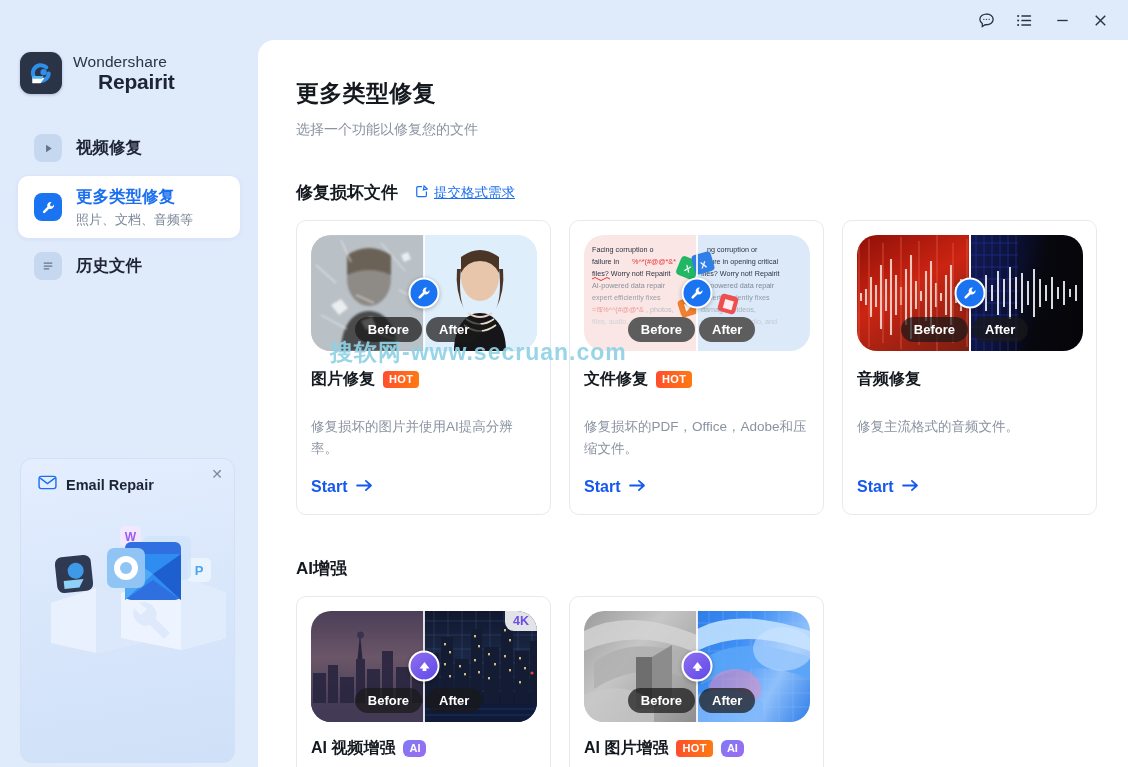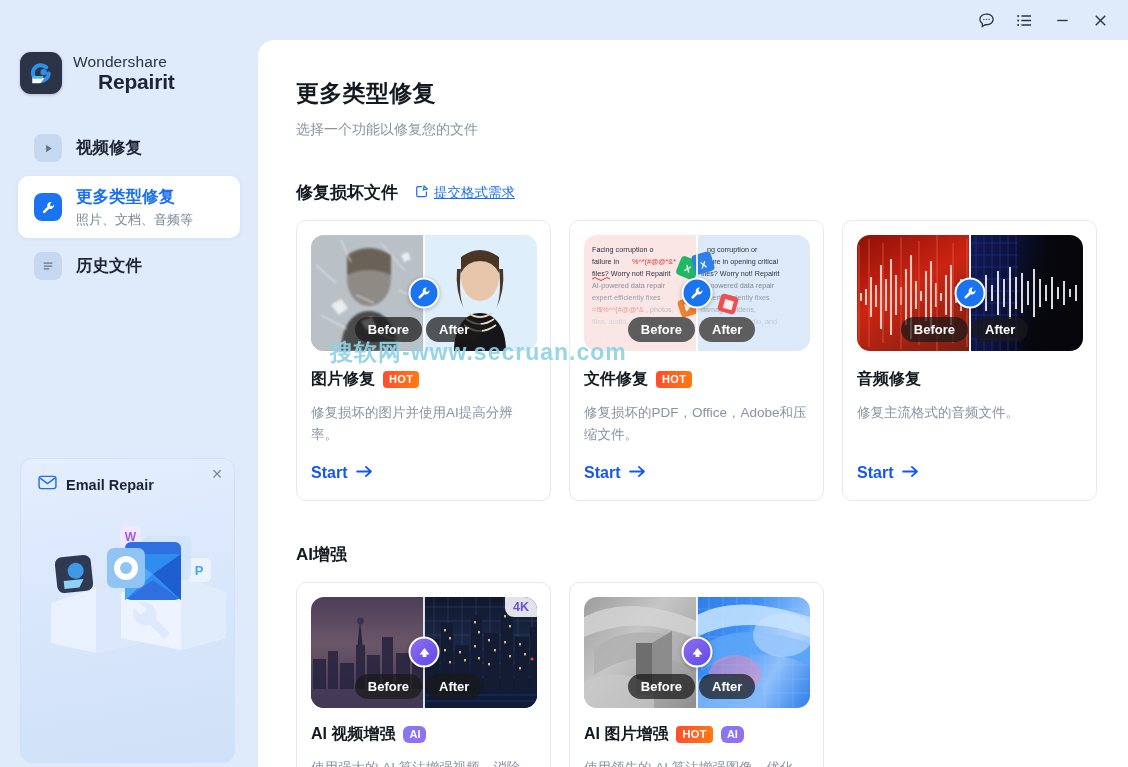--- a/index.html
+++ b/index.html
@@ -89,21 +89,21 @@
   .sec-title { font-size: 17px; font-weight: bold; color: #14181f; }
   .sec-link { display: flex; align-items: center; gap: 5px; cursor: pointer; color: #1a6ef0; }
   .sec-link .lt { font-size: 13.5px; text-decoration: underline; }
 
   .cards { display: flex; gap: 18px; margin-top: 16px; }
   .card {
     width: 255px; border: 1px solid #e6e9ef; border-radius: 10px; background: #fff;
     padding: 14px 14px 18px 14px; cursor: pointer;
   }
   .thumb {
-    position: relative; width: 226px; height: 116px; border-radius: 13px; overflow: hidden;
+    position: relative; width: 226px; height: 116px; border-radius: 20px; overflow: hidden;
   }
   .card.ai .thumb { height: 111px; }
   .half { position: absolute; top: 0; height: 100%; width: 50%; }
   .half.l { left: 0; } .half.r { right: 0; }
   .divider { position: absolute; left: 50%; top: 0; width: 2px; height: 100%; background: rgba(255,255,255,.85); transform: translateX(-1px); }
   .knob {
     position: absolute; left: 50%; top: 50%; transform: translate(-50%,-50%);
     width: 31px; height: 31px; border-radius: 50%; background: #1a73f0;
     border: 2.5px solid #fff; display: flex; align-items: center; justify-content: center;
     box-shadow: 0 1px 4px rgba(0,0,0,.28); z-index: 4;
@@ -128,21 +128,21 @@
   .card.ai .card-title-row { margin-top: 16px; }
   .card-title { font-size: 16px; font-weight: bold; color: #14181f; }
   .hot {
     background: linear-gradient(95deg,#ff4d2d,#ff7a12); color: #fff; font-size: 11px;
     font-weight: bold; padding: 2px 6px 2.5px; border-radius: 4px; letter-spacing: .4px; line-height: 1.15;
   }
   .aitag {
     background: linear-gradient(140deg,#7f7bf5,#9b6bf0); color: #fff; font-size: 11px;
     font-weight: bold; padding: 3px 6px; border-radius: 6px; line-height: 1.05;
   }
-  .card-desc { font-size: 13.5px; color: #8b93a1; line-height: 1.62; margin-top: 12px; }
+  .card-desc { font-size: 13.5px; color: #8b93a1; line-height: 1.62; margin-top: 26px; }
   .start { display: flex; align-items: center; gap: 9px; margin-top: 18px; color: #1558ef; }
   .start .s { font-size: 16px; font-weight: bold; }
 
   
   .watermark {
     position: absolute; left: 298px; top: 337px; z-index: 20; pointer-events: none;
     font-size: 23px; font-weight: bold; color: #bfe1ea; opacity: .92;
     letter-spacing: 1px; white-space: nowrap; margin-left: 32px;
   }
   .wm-blue { color: #8fd2e6; }

